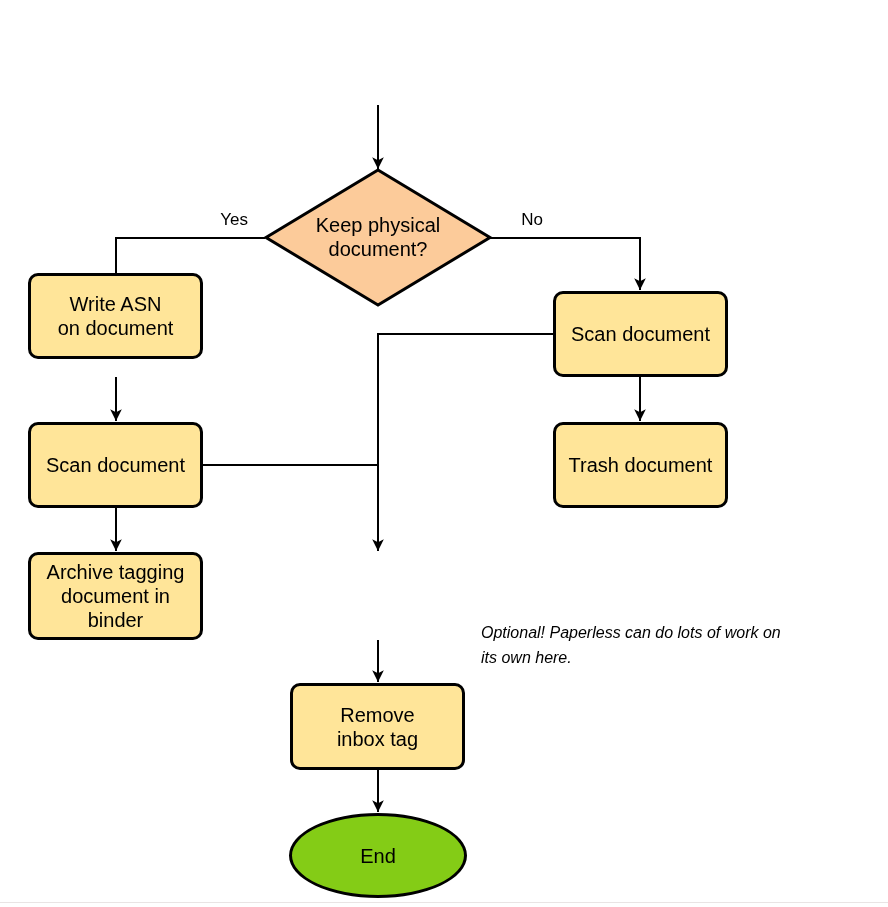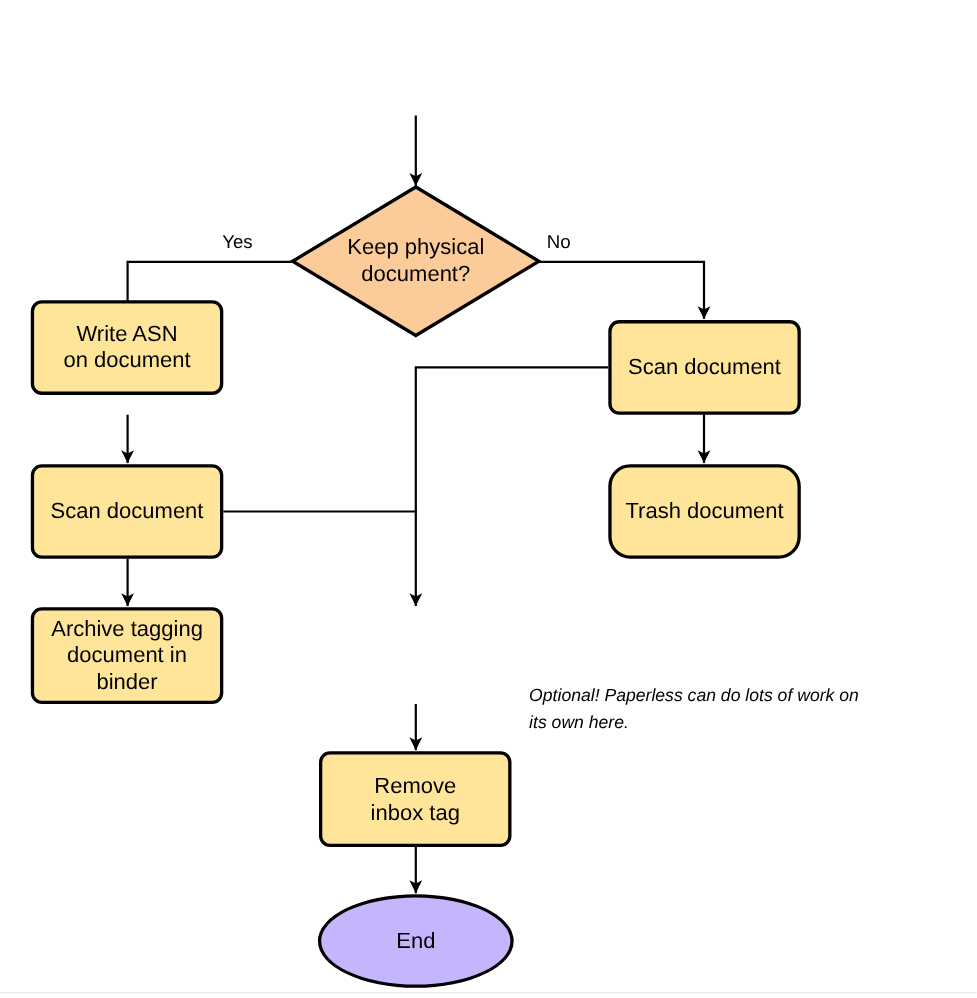--- a/index.html
+++ b/index.html
@@ -47,21 +47,21 @@
   }
   .diamond-label {
     position: absolute;
     text-align: center;
     font-size: 20px;
     line-height: 24px;
     white-space: pre-line;
   }
   .edge-label {
     position: absolute;
-    text-align: left;
+    text-align: right;
     font-size: 17px;
     line-height: 20px;
   }
   .note {
     position: absolute;
     font-size: 16px;
     line-height: 25px;
     font-style: italic;
     white-space: pre-line;
     margin-top: 30px;
@@ -115,30 +115,30 @@
   </div>
   <div class="node process" style="left: 28px; top: 552px; width: 175px; height: 88px; background-color: rgb(255, 229, 153);">
     <span class="lbl">Archive tagging
 document in
 binder</span>
   </div>
 
   <div class="node process" style="left: 553px; top: 291px; width: 175px; height: 86px; background-color: rgb(255, 229, 153);">
     <span class="lbl">Scan document</span>
   </div>
-  <div class="node process" style="left: 553px; top: 422px; width: 175px; height: 86px; background-color: rgb(255, 229, 153); border-radius: 20px;">
+  <div class="node process" style="left: 553px; top: 422px; width: 175px; height: 86px; background-color: rgb(255, 229, 153);">
     <span class="lbl">Trash document</span>
   </div>
 
   <div class="node process" style="left: 290px; top: 683px; width: 175px; height: 87px; background-color: rgb(255, 229, 153); align-items: center;">
     <span class="lbl">Remove
 inbox tag</span>
   </div>
 
-  <div class="node terminal" style="left: 289px; top: 813px; width: 178px; height: 85px; background-color: #c4b5fd;">
+  <div class="node terminal" style="left: 289px; top: 813px; width: 178px; height: 85px; background-color: #84cc16;">
     <span class="lbl">End</span>
   </div>
 
   <div class="note" style="left:481px; top:590px; width:404px;">Optional! Paperless can do lots of work on
 its own here.</div>
 
   <div class="bottom-rule"></div>
 
 </div>
 

